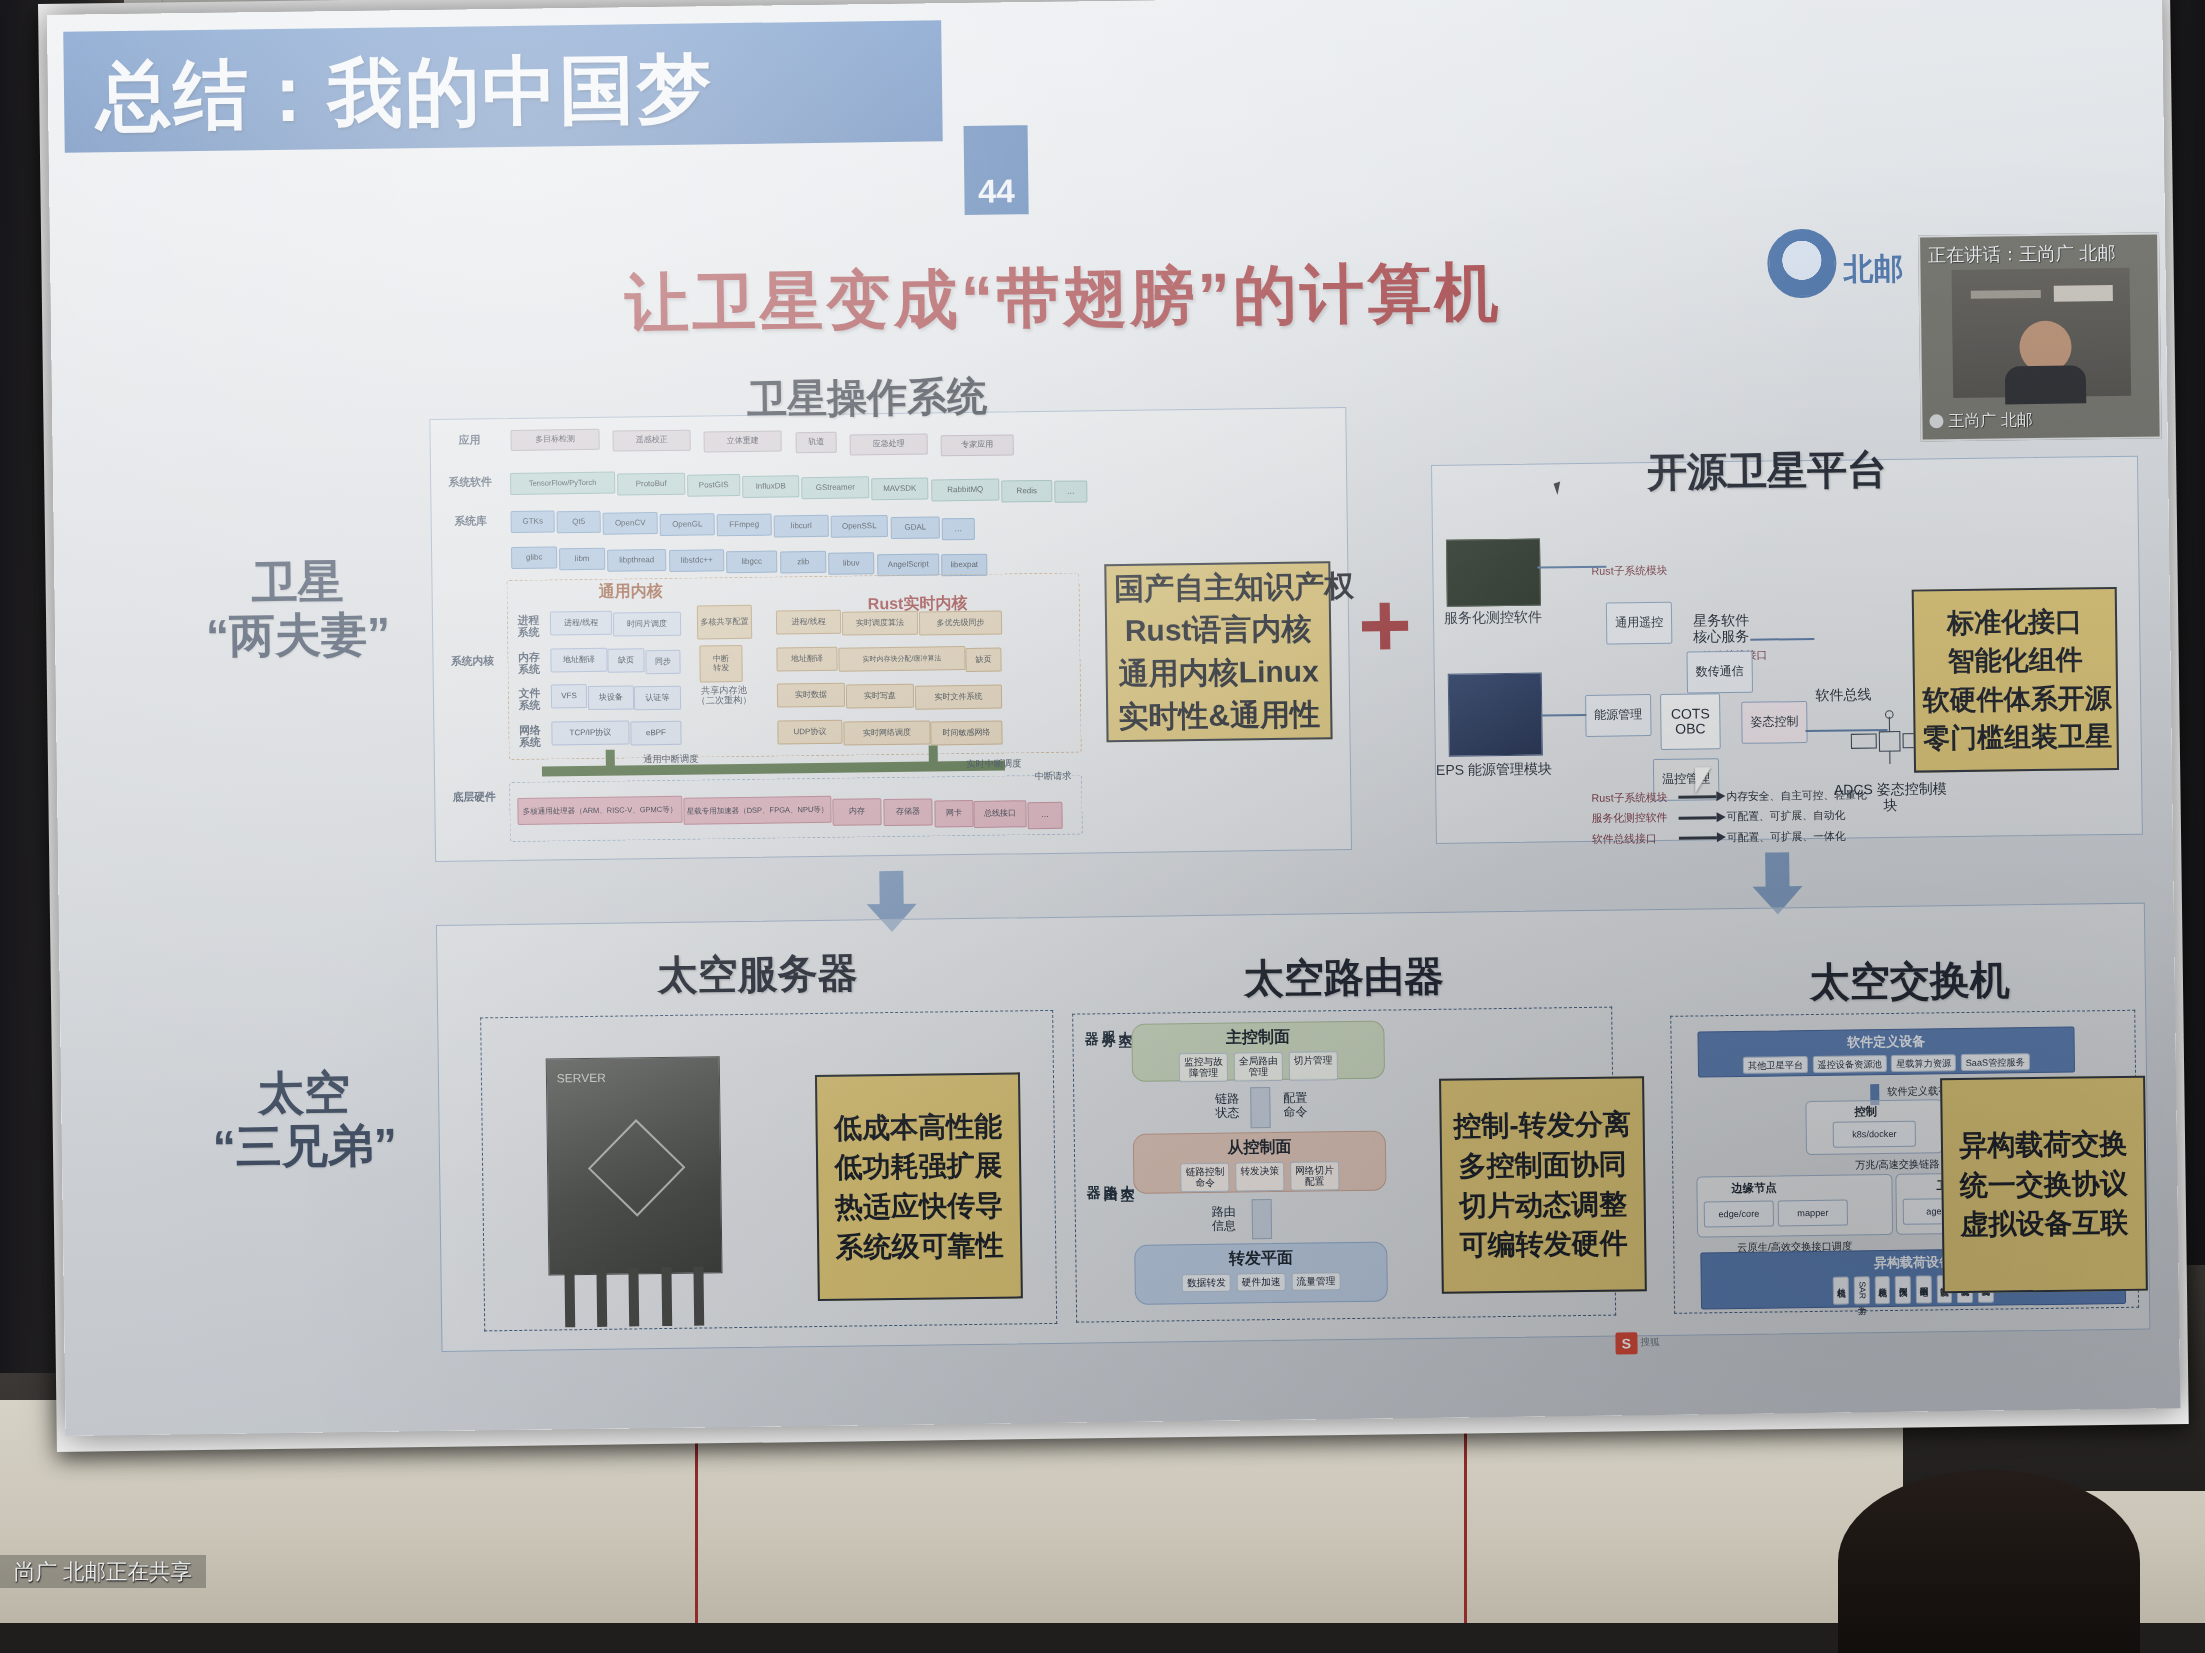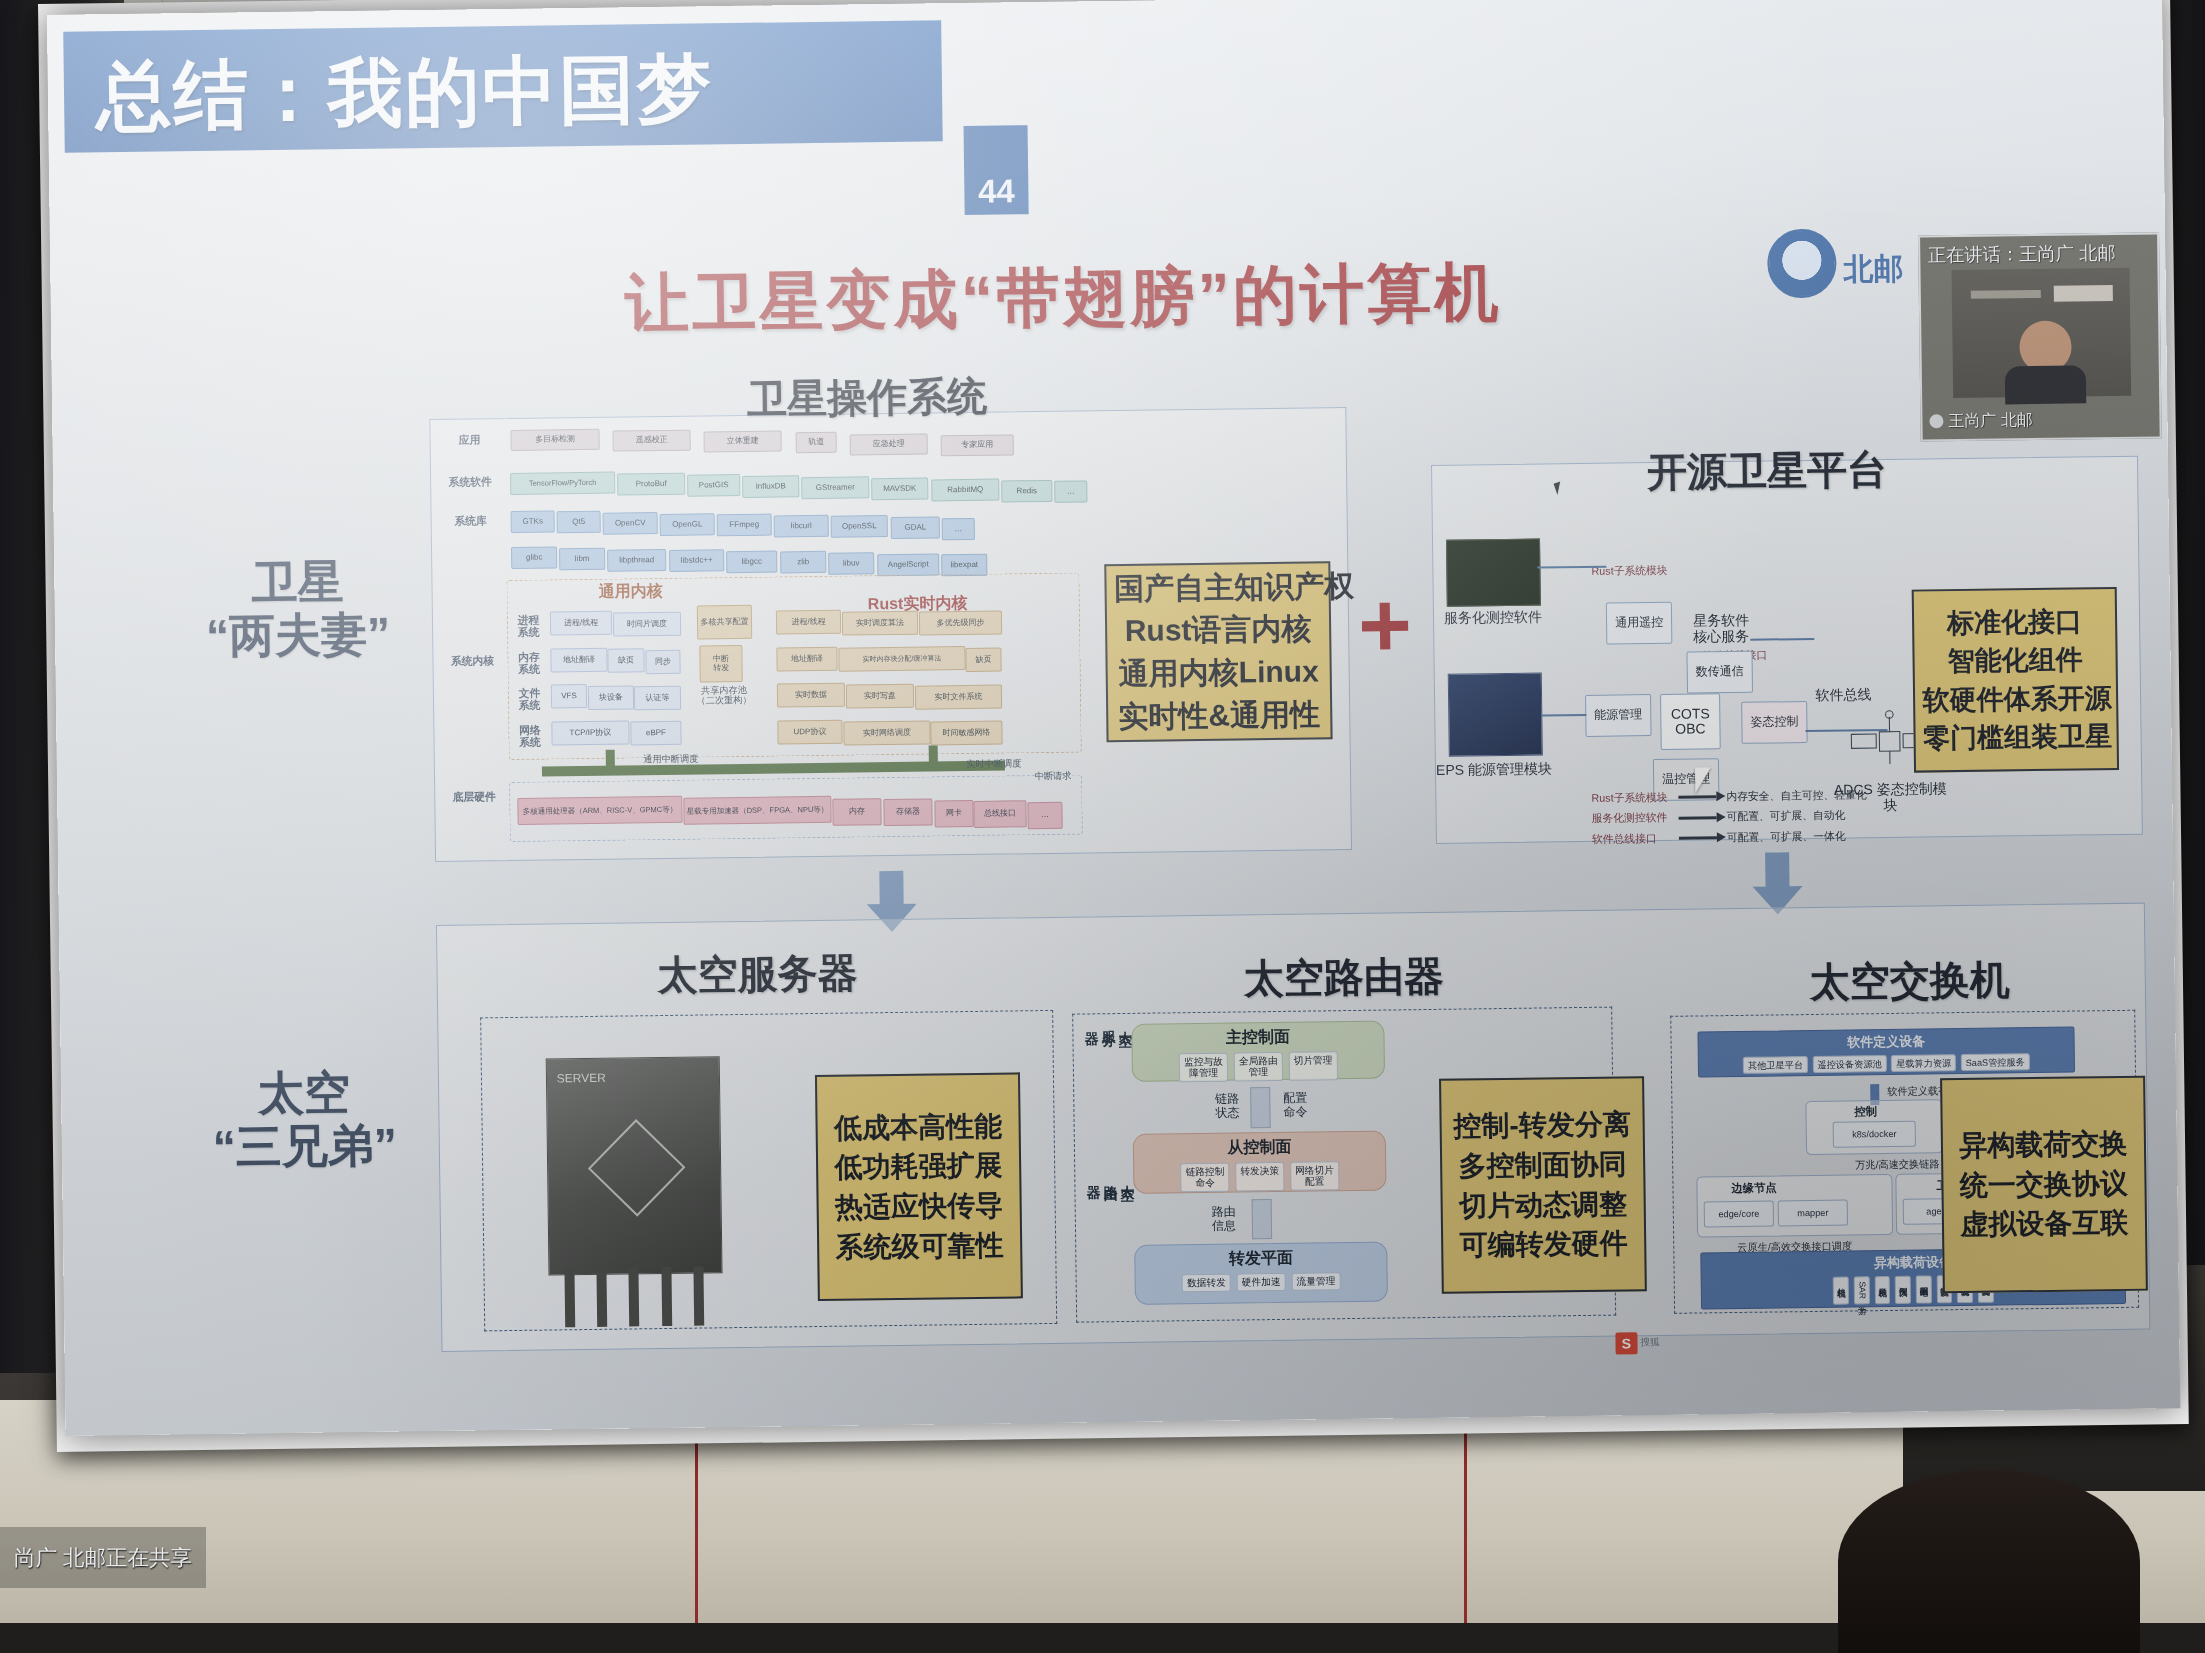--- a/index.html
+++ b/index.html
@@ -175,21 +175,21 @@
   .sat-icon{position:absolute;}
   .cursor{position:absolute;width:0;height:0;border-left:7.5px solid #33373c;
         border-bottom:12px solid transparent;transform:rotate(-18deg);}
   .cursor-big{position:absolute;width:0;height:0;border-left:16px solid #ffffff;
         border-bottom:26px solid transparent;filter:drop-shadow(0.5px 1.1px 1.1px rgba(0,0,0,.5));}
   .wm{position:absolute;background:#d94b3a;color:#fff;font-size:14px;font-weight:700;
         width:21.5px;height:21.5px;display:flex;align-items:center;justify-content:center;border-radius:2.2px;}
   .wm-txt{position:absolute;font-size:9.7px;color:#6b7785;}
 
   .sharing-bar{position:absolute;left:0;bottom:65px;color:#e8eaec;font-size:21.5px;
-        text-shadow:0.5px 0.5px 1.6px #000;background:rgba(0,0,0,.25);padding:16px 14px;}
+        text-shadow:0.5px 0.5px 1.6px #000;background:rgba(0,0,0,.25);padding:2px 14px;}
   .audience-head{position:absolute;right:65px;bottom:0;width:302px;height:183px;
         border-radius:50% 50% 0 0;background:linear-gradient(180deg,#241d19,#120e0c);}
 </style>
 </head>
 <body>
 
 <div id="room">
   <div class="ceiling"></div>
   <div class="ceiling-grid"></div>
   <div class="ceil-panel" style="left:1454px;top:-5.4px;width:302px;height:48px;"></div>

